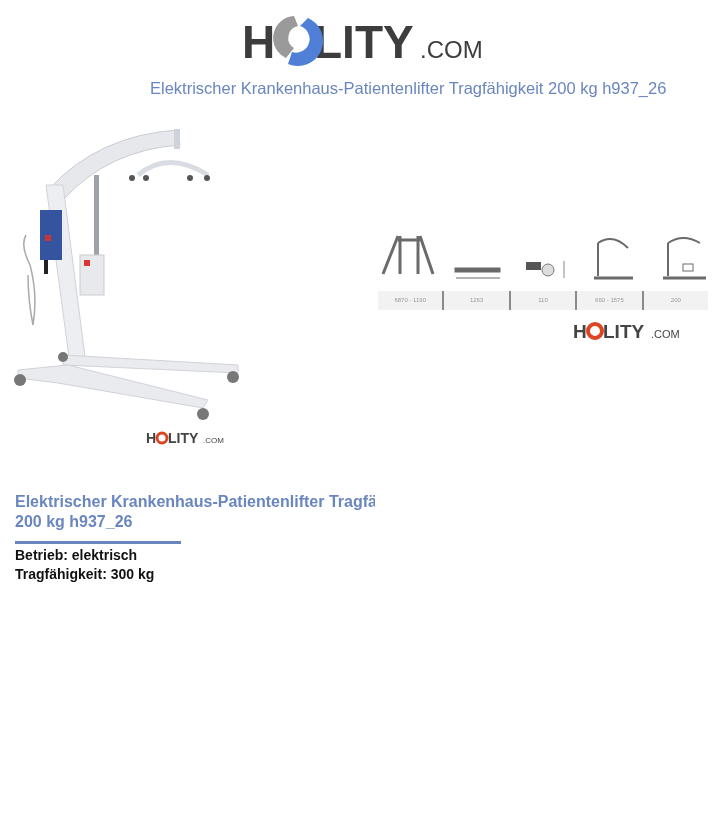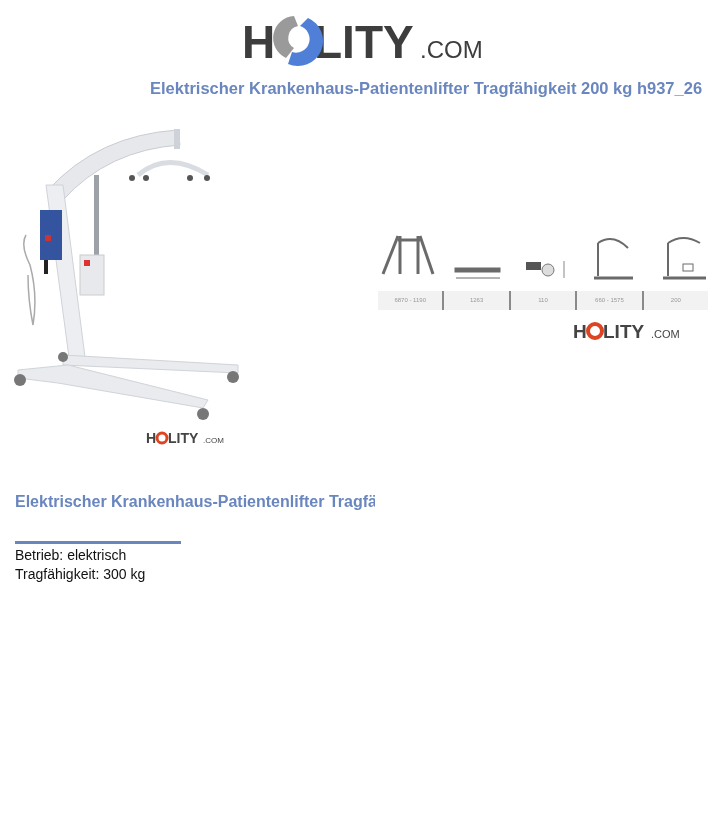--- a/index.html
+++ b/index.html
@@ -1,29 +1,29 @@
 <!DOCTYPE html>
 <html><head>
 <meta charset="utf-8">
 <style>
   html, body { margin:0; padding:0; background:#ffffff; }
   body { width:720px; height:837px; position:relative; overflow:hidden; font-family:"Liberation Sans", sans-serif; }
   .logo-top { position:absolute; left:242px; top:12px; width:240px; height:56px; }
-  .title-top { position:absolute; left:150px; top:79px; font-size:16.5px; font-weight:bold; color:#6a86bf; white-space:nowrap; }
+  .title-top { position:absolute; left:150px; top:79px; font-size:16.5px; font-weight:normal; color:#6a86bf; white-space:nowrap; }
   .product-img { position:absolute; left:8px; top:125px; width:255px; height:330px; }
   .specs-img { position:absolute; left:378px; top:228px; width:332px; height:120px; }
   .spec-cells { position:absolute; left:378px; top:291px; width:330px; height:19px; display:flex; background:#f2f2f2; }
   .spec-cell { flex:1; font-size:6px; color:#999; text-align:center; line-height:19px; border-right:2px solid #8a8a8a; }
   .spec-cell:last-child { border-right:none; }
   .spec-wrap { position:absolute; left:0; top:0; }
   .section { position:absolute; left:15px; top:492px; width:360px; overflow:hidden; }
   .section-title { font-size:16px; font-weight:bold; color:#6a86bf; line-height:20px; width:560px; }
   .section-title .l2 { display:block; }
   .rule { position:absolute; left:15px; top:541px; width:166px; height:3px; background:#6a86bf; }
-  .details { position:absolute; left:15px; top:546px; font-size:14px; color:#111; line-height:19px; }
+  .details { position:absolute; left:15px; top:546px; font-size:14px; color:#111; line-height:19px;font-weight:bold; }
 </style>
 </head>
 <body>
 
 <div class="logo-top">
   <svg width="240" height="56" viewBox="0 0 240 56">
     <g font-family="Liberation Sans, sans-serif" font-weight="bold" fill="#3d3d3d">
       <text x="0" y="46" font-size="46">H</text>
       <text x="72" y="46" font-size="46">LITY</text>
     </g>
@@ -122,19 +122,20 @@
     <text x="0" y="18" font-size="19" font-weight="bold" fill="#444" font-family="Liberation Sans, sans-serif">H</text>
     <circle cx="22" cy="11" r="7" fill="none" stroke="#d42" stroke-width="4"></circle>
     <text x="30" y="18" font-size="19" font-weight="bold" fill="#444" font-family="Liberation Sans, sans-serif">LITY</text>
     <text x="78" y="18" font-size="11" fill="#444" font-family="Liberation Sans, sans-serif">.COM</text>
   </svg>
 </div>
 
 <div class="section">
   <div class="section-title">
     <span class="l2">Elektrischer Krankenhaus-Patientenlifter Tragfähigkeit</span>
+    <span class="l2">200 kg h937_26</span>
   </div>
 </div>
 <div class="rule"></div>
 <div class="details">
   <div>Betrieb: elektrisch</div>
   <div>Tragfähigkeit: 300 kg</div>
 </div>
 
 </body></html>

